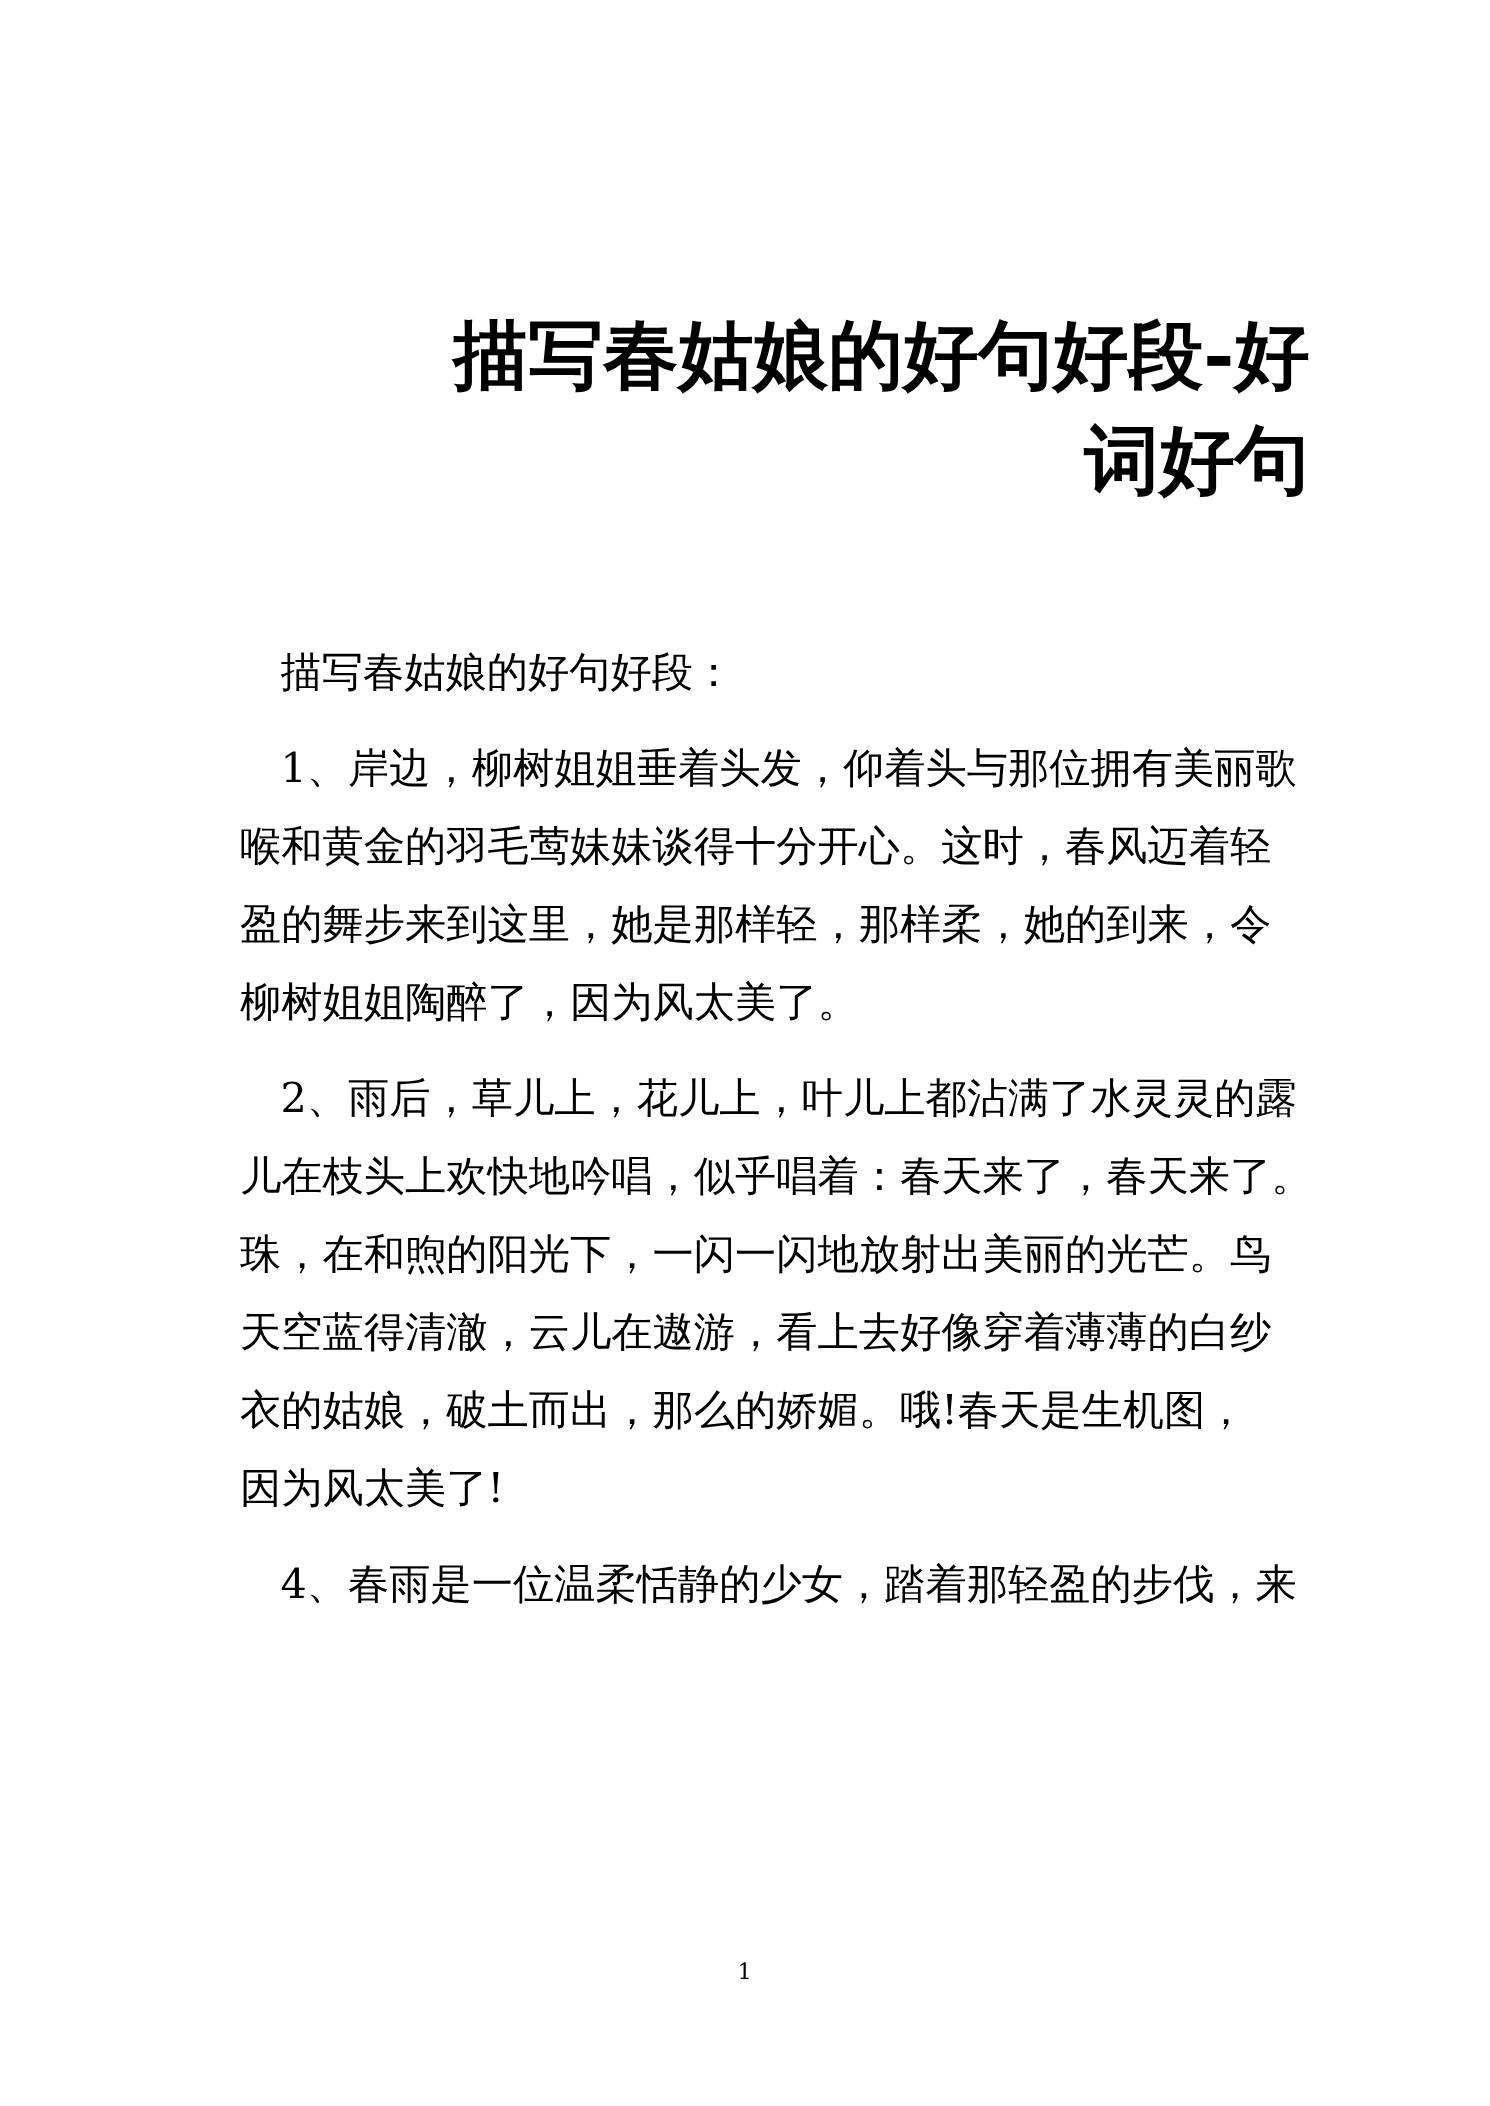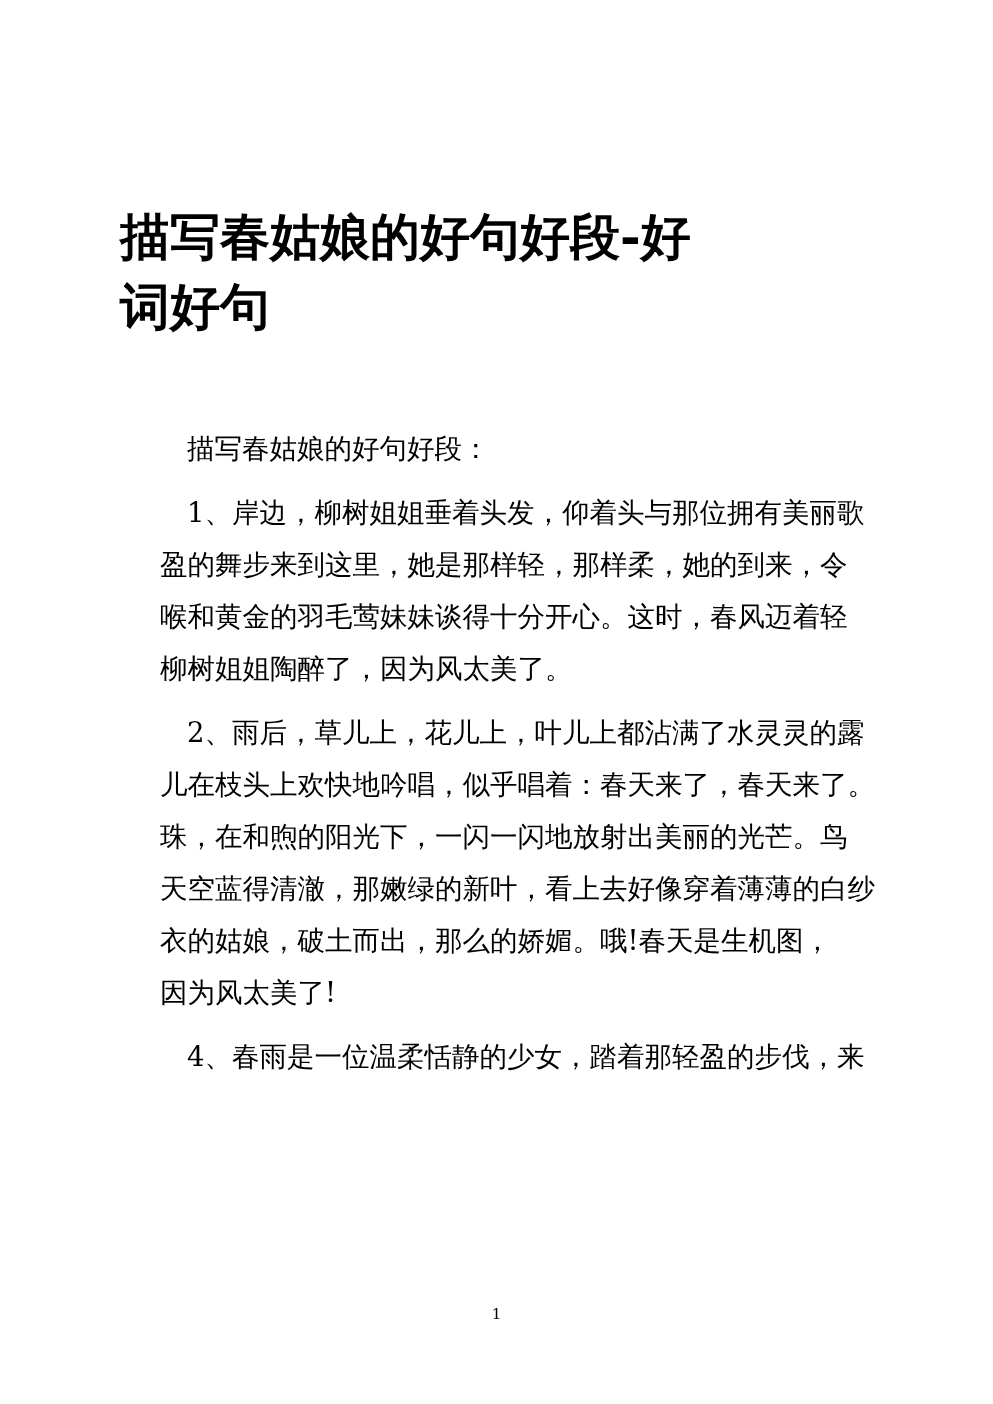--- a/index.html
+++ b/index.html
@@ -18,21 +18,21 @@
     font-family: "DejaVu Serif", "Liberation Serif", serif;
     color: #000000;
   }
 
   
   .doc-title {
     position: absolute;
     top: 168px;
     left: 120px;
     width: 753px;
-    text-align: left;
+    text-align: right;
     font-size: 50px;
     line-height: 70px;
     font-weight: bold;
     letter-spacing: 0px;
     color: #000000;
   }
 
   
   .doc-body {
     position: absolute;
@@ -88,30 +88,30 @@
   </h1>
 
   <div class="doc-body">
 
     <p class="para">
       <span class="line indent">描写春姑娘的好句好段：</span>
     </p>
 
     <p class="para">
       <span class="line indent">1、岸边，柳树姐姐垂着头发，仰着头与那位拥有美丽歌</span>
+      <span class="line">喉和黄金的羽毛莺妹妹谈得十分开心。这时，春风迈着轻</span>
       <span class="line">盈的舞步来到这里，她是那样轻，那样柔，她的到来，令</span>
-      <span class="line">喉和黄金的羽毛莺妹妹谈得十分开心。这时，春风迈着轻</span>
       <span class="line">柳树姐姐陶醉了，因为风太美了。</span>
     </p>
 
     <p class="para">
       <span class="line indent">2、雨后，草儿上，花儿上，叶儿上都沾满了水灵灵的露</span>
       <span class="line">儿在枝头上欢快地吟唱，似乎唱着：春天来了，春天来了。</span>
       <span class="line">珠，在和煦的阳光下，一闪一闪地放射出美丽的光芒。鸟</span>
-      <span class="line">天空蓝得清澈，那嫩绿的新叶，看上去好像穿着薄薄的白纱</span>
+      <span class="line">天空蓝得清澈，云儿在遨游，看上去好像穿着薄薄的白纱</span>
       <span class="line">衣的姑娘，破土而出，那么的娇媚。哦!春天是生机图，</span>
       <span class="line">因为风太美了!</span>
     </p>
 
 
     <p class="para">
       <span class="line indent">4、春雨是一位温柔恬静的少女，踏着那轻盈的步伐，来</span>
     </p>
 
   </div>

